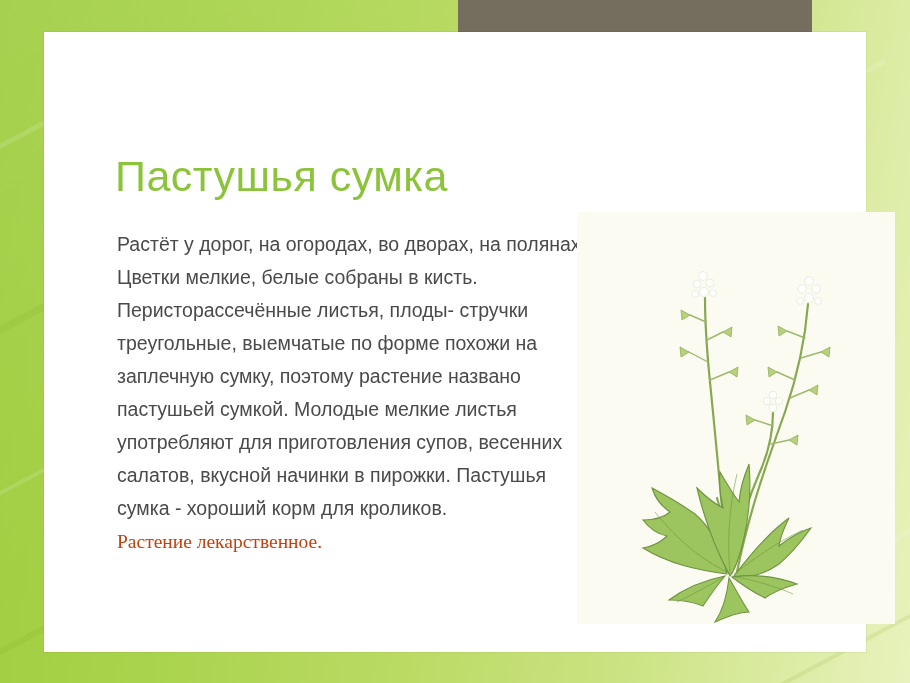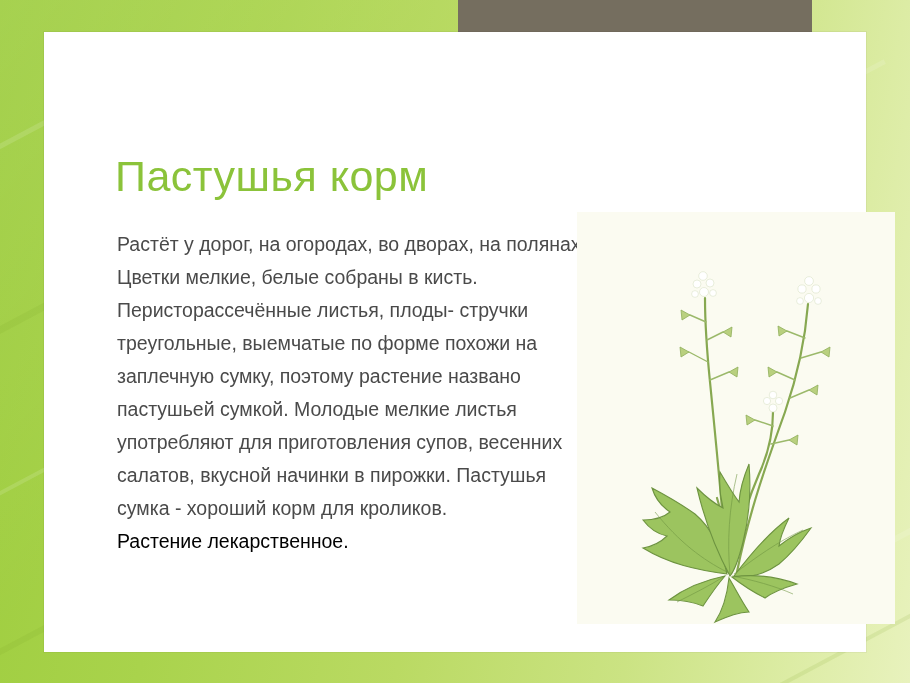--- a/index.html
+++ b/index.html
@@ -83,21 +83,22 @@
     top: 196px;
     width: 470px;
     font-size: 19.5px;
     line-height: 33px;
     color: #4a4a4a;
   }
   .body-text p {
     margin: 0;
   }
   .body-text .highlight {
-    color: #000000;
+    color: #c2410c;
+    font-family: Liberation Serif, serif;
   }
 
   
   .figure {
     position: absolute;
     left: 533px;
     top: 180px;
     width: 318px;
     height: 412px;
     background: #fbfbf0;
@@ -115,21 +116,21 @@
   <div class="bg-streak s3"></div>
   <div class="bg-streak s4 dark"></div>
   <div class="bg-streak s5"></div>
   <div class="bg-streak s6 dark"></div>
   <div class="bg-streak s7"></div>
 
   <div class="top-banner"></div>
 
   <div class="card">
 
-    <div class="title">Пастушья корм</div>
+    <div class="title">Пастушья сумка</div>
 
     <div class="body-text">
       <p>Растёт у дорог, на огородах, во дворах, на полянах. Цветки мелкие, белые собраны в кисть. Перисторассечённые листья, плоды- стручки треугольные, выемчатые по форме похожи на заплечную сумку, поэтому растение названо пастушьей сумкой. Молодые мелкие листья употребляют для приготовления супов, весенних салатов, вкусной начинки в пирожки. Пастушья сумка - хороший корм для кроликов.</p>
       <p class="highlight">Растение лекарственное.</p>
     </div>
 
     <div class="figure">
       <svg width="318" height="412" viewBox="0 0 318 412" xmlns="http://www.w3.org/2000/svg">
         <rect x="0" y="0" width="318" height="412" fill="#fbfbf1"></rect>
 

